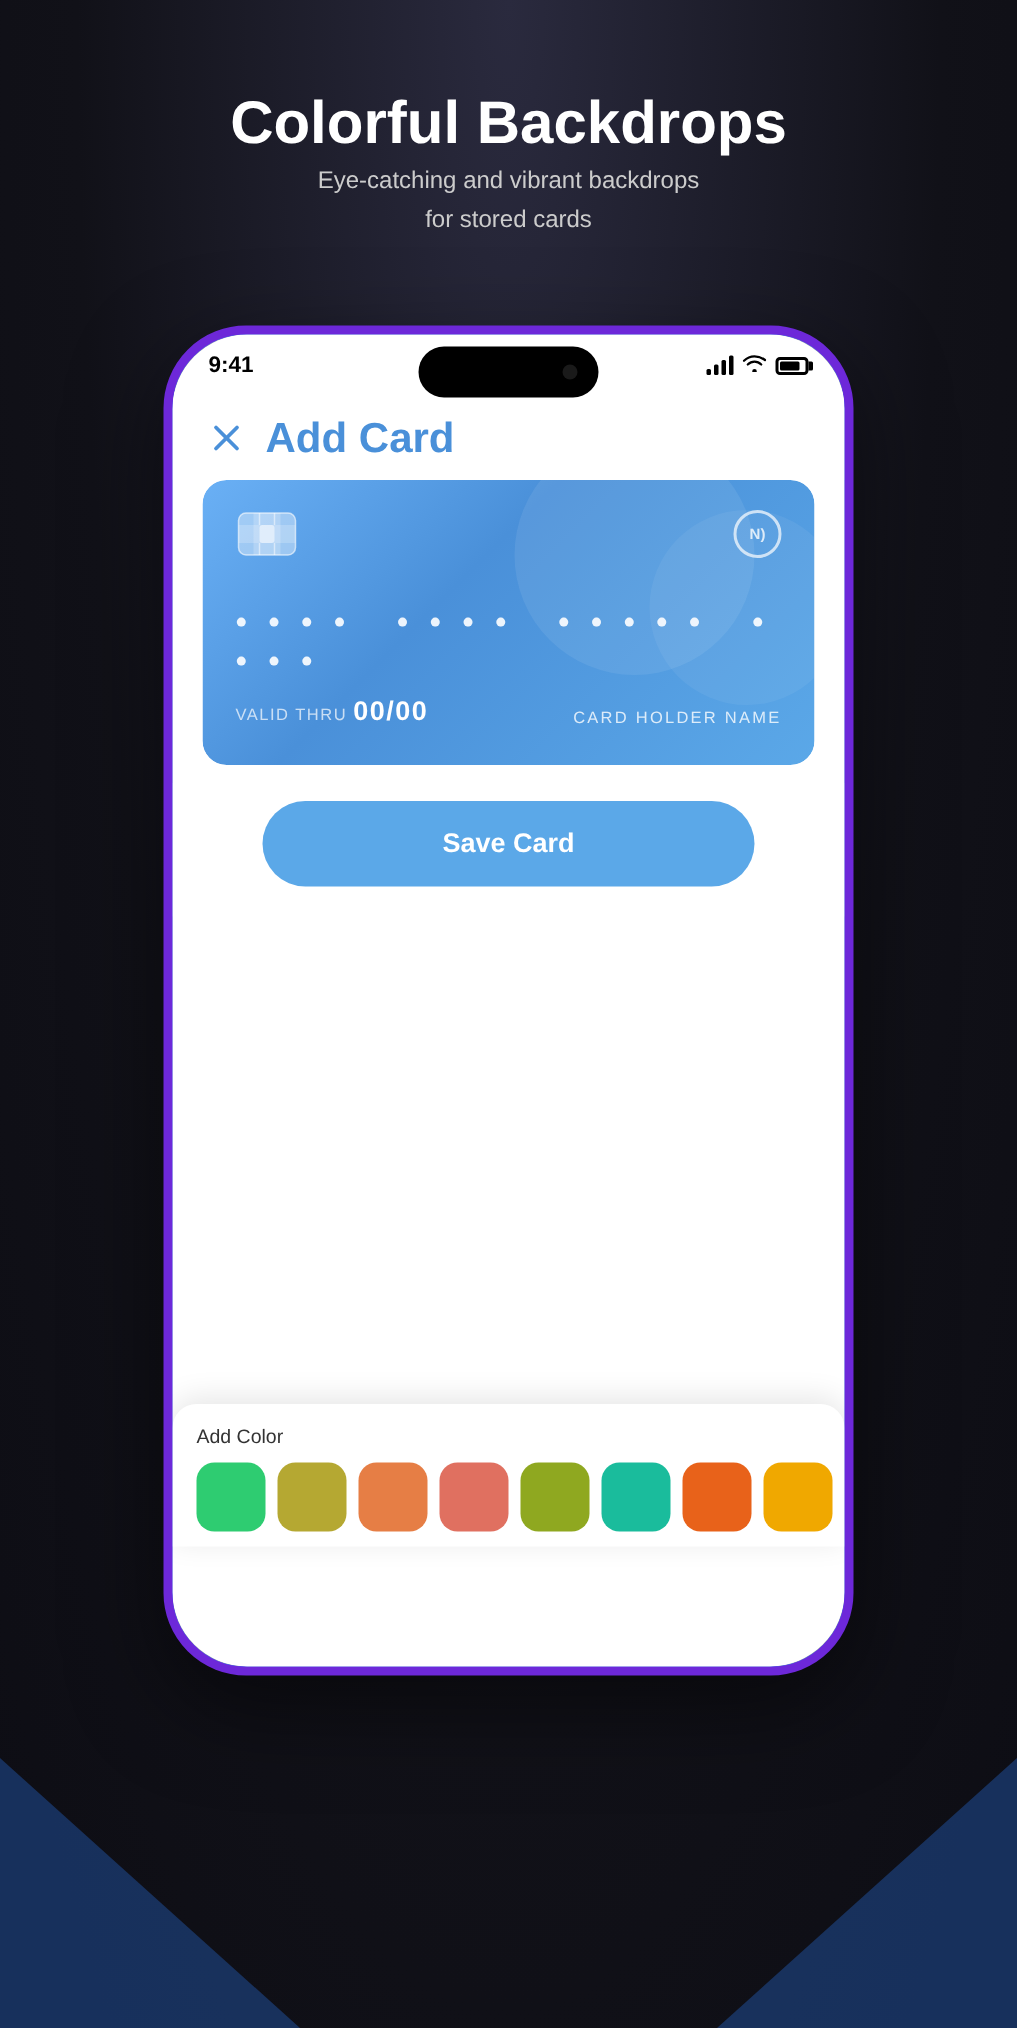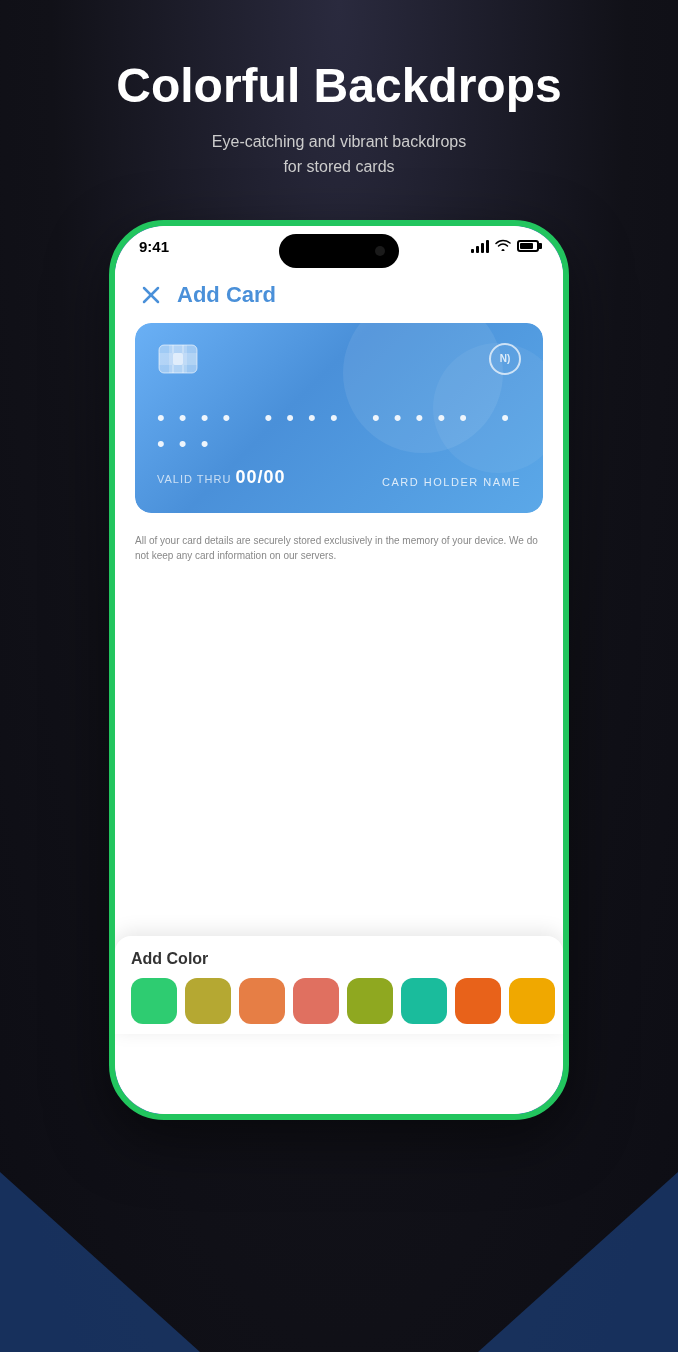--- a/index.html
+++ b/index.html
@@ -44,25 +44,25 @@
 
     
     .header-section {
       position: relative;
       z-index: 2;
       text-align: center;
       padding: 60px 40px 30px;
     }
 
     .main-title {
-      font-size: 48px;
+      font-size: 40px;
       font-weight: 800;
       color: #ffffff;
       line-height: 1.1;
-      margin-bottom: 16px;
+      margin-bottom: 4px;
     }
 
     .subtitle {
       font-size: 16px;
       color: #cccccc;
       line-height: 1.6;
       text-align: center;
     }
 
     
@@ -72,24 +72,25 @@
       display: flex;
       justify-content: center;
       margin-top: 10px;
     }
 
     .phone {
       width: 460px;
       height: 900px;
       background: #3b82f6;
       border-radius: 55px;
-      border: 6px solid #22c55e;
+      border: 6px solid #6d28d9;
       position: relative;
       overflow: hidden;
       box-shadow: 0 20px 60px rgba(0,0,0,0.5), inset 0 0 0 2px #aaa;
+      margin-top: 18px;
     }
 
     
     .phone-screen {
       position: absolute;
       inset: 0;
       background: #f5f5f7;
       border-radius: 50px;
       overflow: hidden;
     }
@@ -160,21 +161,21 @@
       height: 32px;
       display: flex;
       align-items: center;
       justify-content: center;
       color: #4a90d9;
       font-size: 18px;
       cursor: pointer;
     }
 
     .page-title-text {
-      font-size: 22px;
+      font-size: 28px;
       font-weight: 700;
       color: #4a90d9;
       margin-left: 10px;
     }
 
     
     .card-container {
       margin: 0 20px 12px;
       border-radius: 16px;
       overflow: hidden;
@@ -286,22 +287,22 @@
       margin-bottom: 12px;
       background: white;
     }
 
     .field-label {
       font-size: 15px;
       color: #aaa;
     }
 
     .add-color-label {
-      font-size: 16px;
-      font-weight: 700;
+      font-size: 13px;
+      font-weight: 400;
       color: #333;
       margin-bottom: 10px;
     }
 
     .color-swatches {
       display: flex;
       gap: 8px;
     }
 
     .color-swatch {
@@ -527,34 +528,36 @@
               <div>
                 <div class="valid-thru">
                   VALID THRU <span style="font-size:18px;font-weight:700;color:white">00/00</span>
                 </div>
               </div>
               <div class="card-holder">CARD HOLDER NAME</div>
             </div>
           </div>
         </div>
 
-        <p class="security-note">All of your card details are securely stored exclusively in the memory of your device. We do not keep any card information on our servers.</p>
 
 
         <div class="color-popup">
           <div class="add-color-label">Add Color</div>
           <div class="color-swatches">
             <div class="color-swatch swatch-green"></div>
             <div class="color-swatch swatch-olive"></div>
             <div class="color-swatch swatch-orange"></div>
             <div class="color-swatch swatch-salmon"></div>
             <div class="color-swatch swatch-yellow-green"></div>
             <div class="color-swatch swatch-teal"></div>
             <div class="color-swatch swatch-orange2"></div>
             <div class="color-swatch swatch-gold"></div>
           </div>
         </div>
 
+        <div class="save-btn-container">
+          <button class="save-btn">Save Card</button>
+        </div>
 
       </div>
     </div>
   </div>
 </div>
 
 </body></html>

